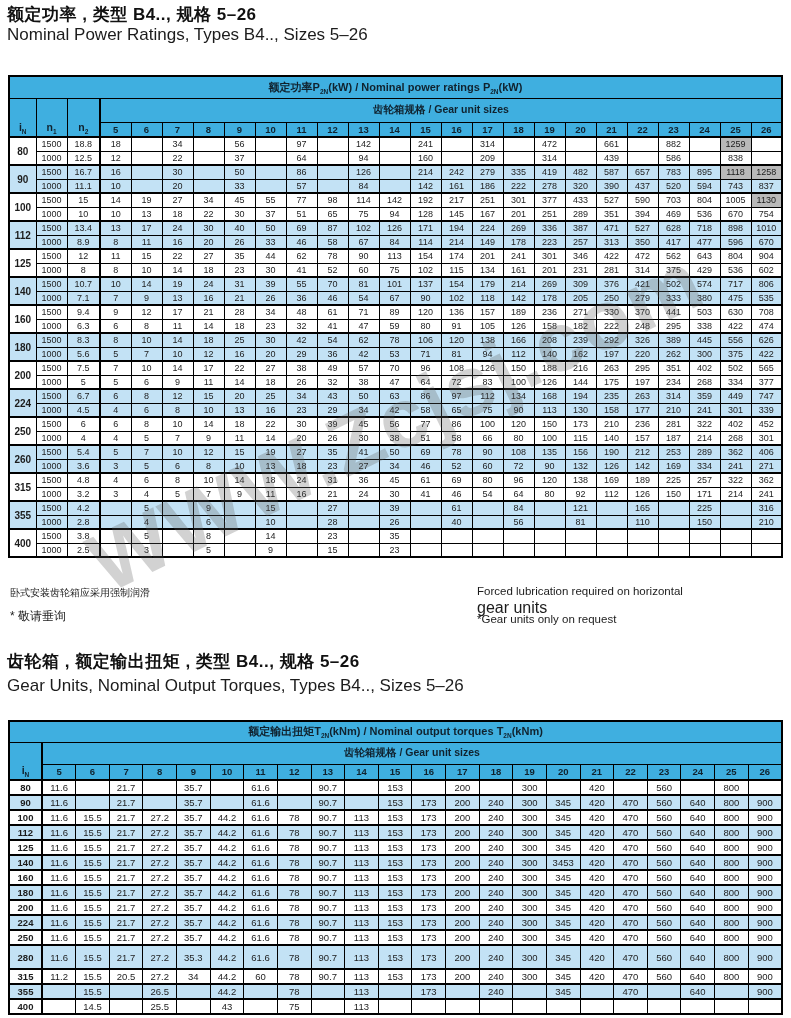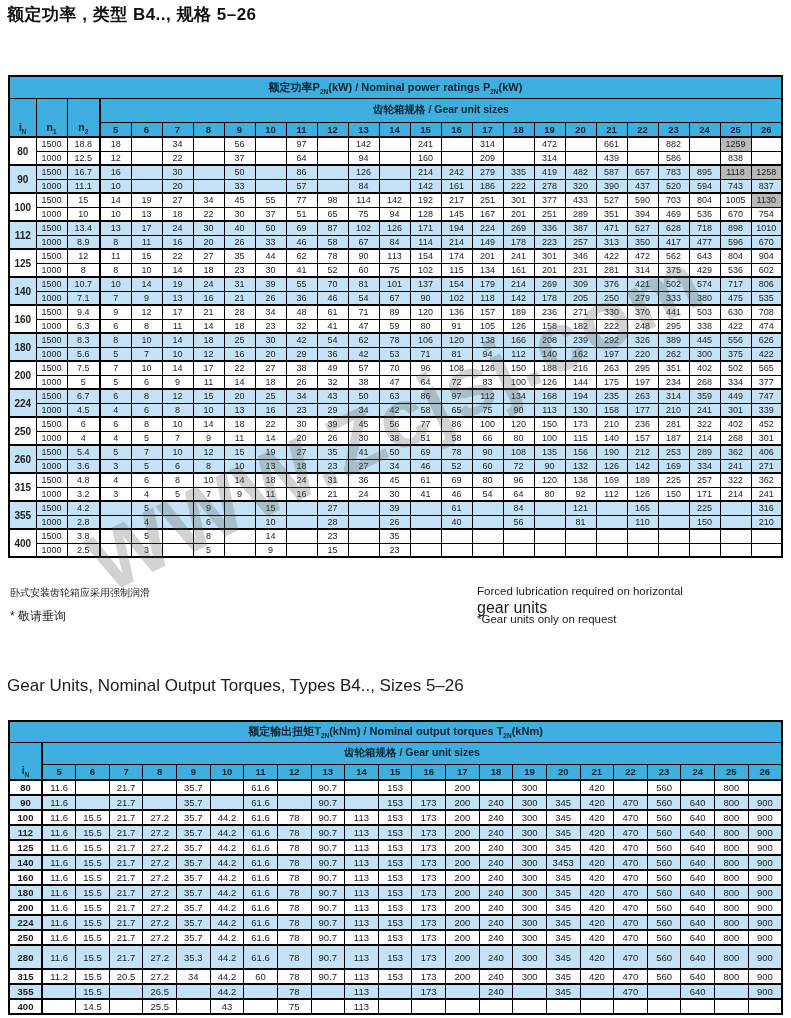--- a/index.html
+++ b/index.html
@@ -41,20 +41,21 @@
   #wm{position:absolute;left:95px;top:520px;transform:rotate(-26deg);transform-origin:0 50%;
       font-size:84px;font-weight:bold;color:rgba(90,90,90,0.27);letter-spacing:2px;
       pointer-events:none;z-index:5;white-space:nowrap;}
 </style>
 </head>
 <body>
 
 <div id="page">
 
   <div id="title1-zh" class="title-zh">额定功率 , 类型 B4.., 规格 5–26</div>
+  <div id="title1-en" class="title-en">Nominal Power Ratings, Types B4.., Sizes 5–26</div>
 
   <table id="t1">
     <colgroup>
       <col style="width:27px">
         <col style="width:31px">
         <col style="width:33px">
     </colgroup>
     <thead>
       <tr class="titleRow" style="height:22px">
         <th colspan="25"><span>额定功率P</span><sub>2N</sub><span>(kW) / Nominal power ratings P</span><sub>2N</sub><span>(kW)</span></th>
@@ -888,20 +889,21 @@
         </tr>
       </tbody>
   </table>
 
   <div id="note-zh1" class="note">卧式安装齿轮箱应采用强制润滑</div>
   <div id="note-zh2" class="note">* 敬请垂询</div>
   <div id="note-en1" class="note">Forced lubrication required on horizontal</div>
   <div id="note-en2" class="note">gear units</div>
   <div id="note-en3" class="note">*Gear units only on request</div>
 
+  <div id="title2-zh" class="title-zh">齿轮箱 , 额定输出扭矩 , 类型 B4.., 规格 5–26</div>
   <div id="title2-en" class="title-en">Gear Units, Nominal Output Torques, Types B4.., Sizes 5–26</div>
 
   <table id="t2">
     <colgroup>
       <col style="width:33px">
     </colgroup>
     <thead>
       <tr class="titleRow" style="height:21px">
         <th colspan="23"><span>额定输出扭矩T</span><sub>2N</sub><span>(kNm) /  Nominal output torques T</span><sub>2N</sub><span>(kNm)</span></th>
       </tr>

